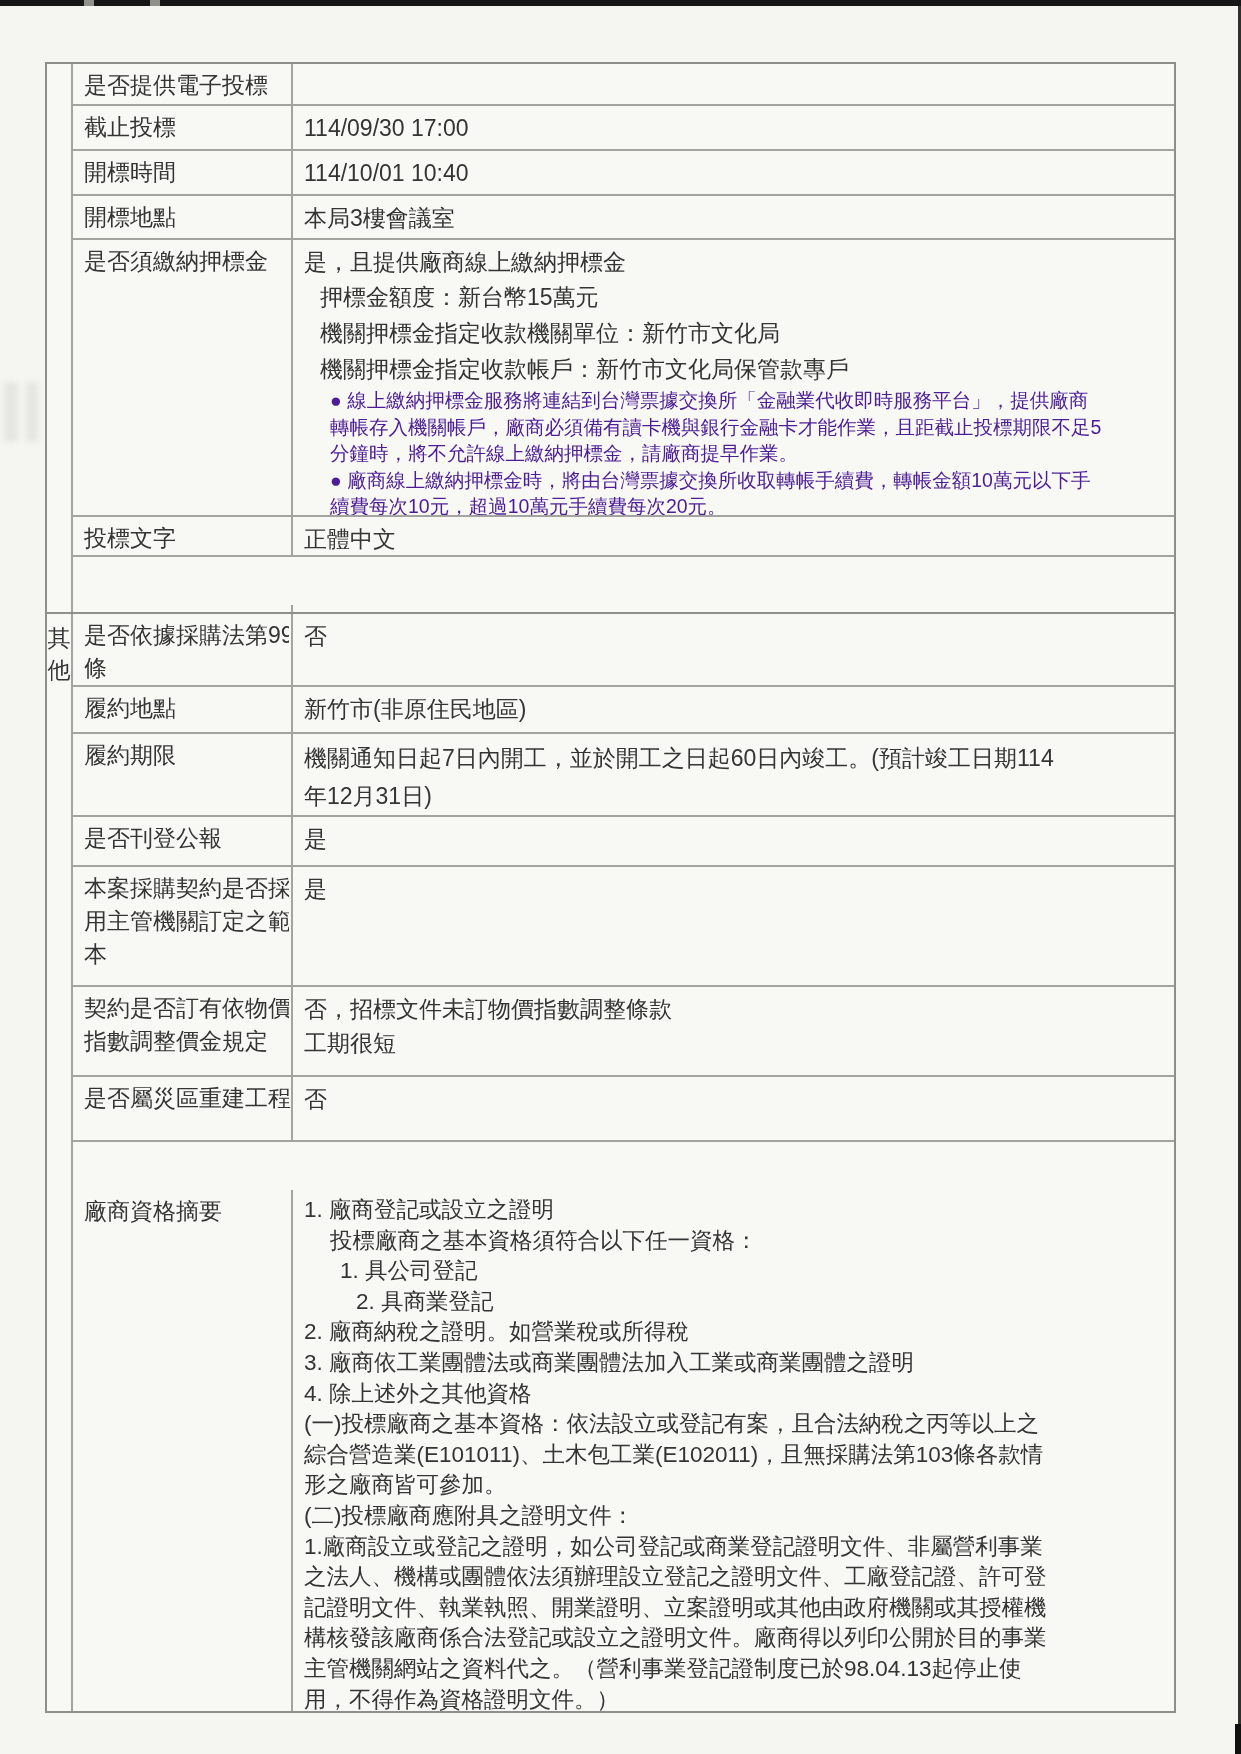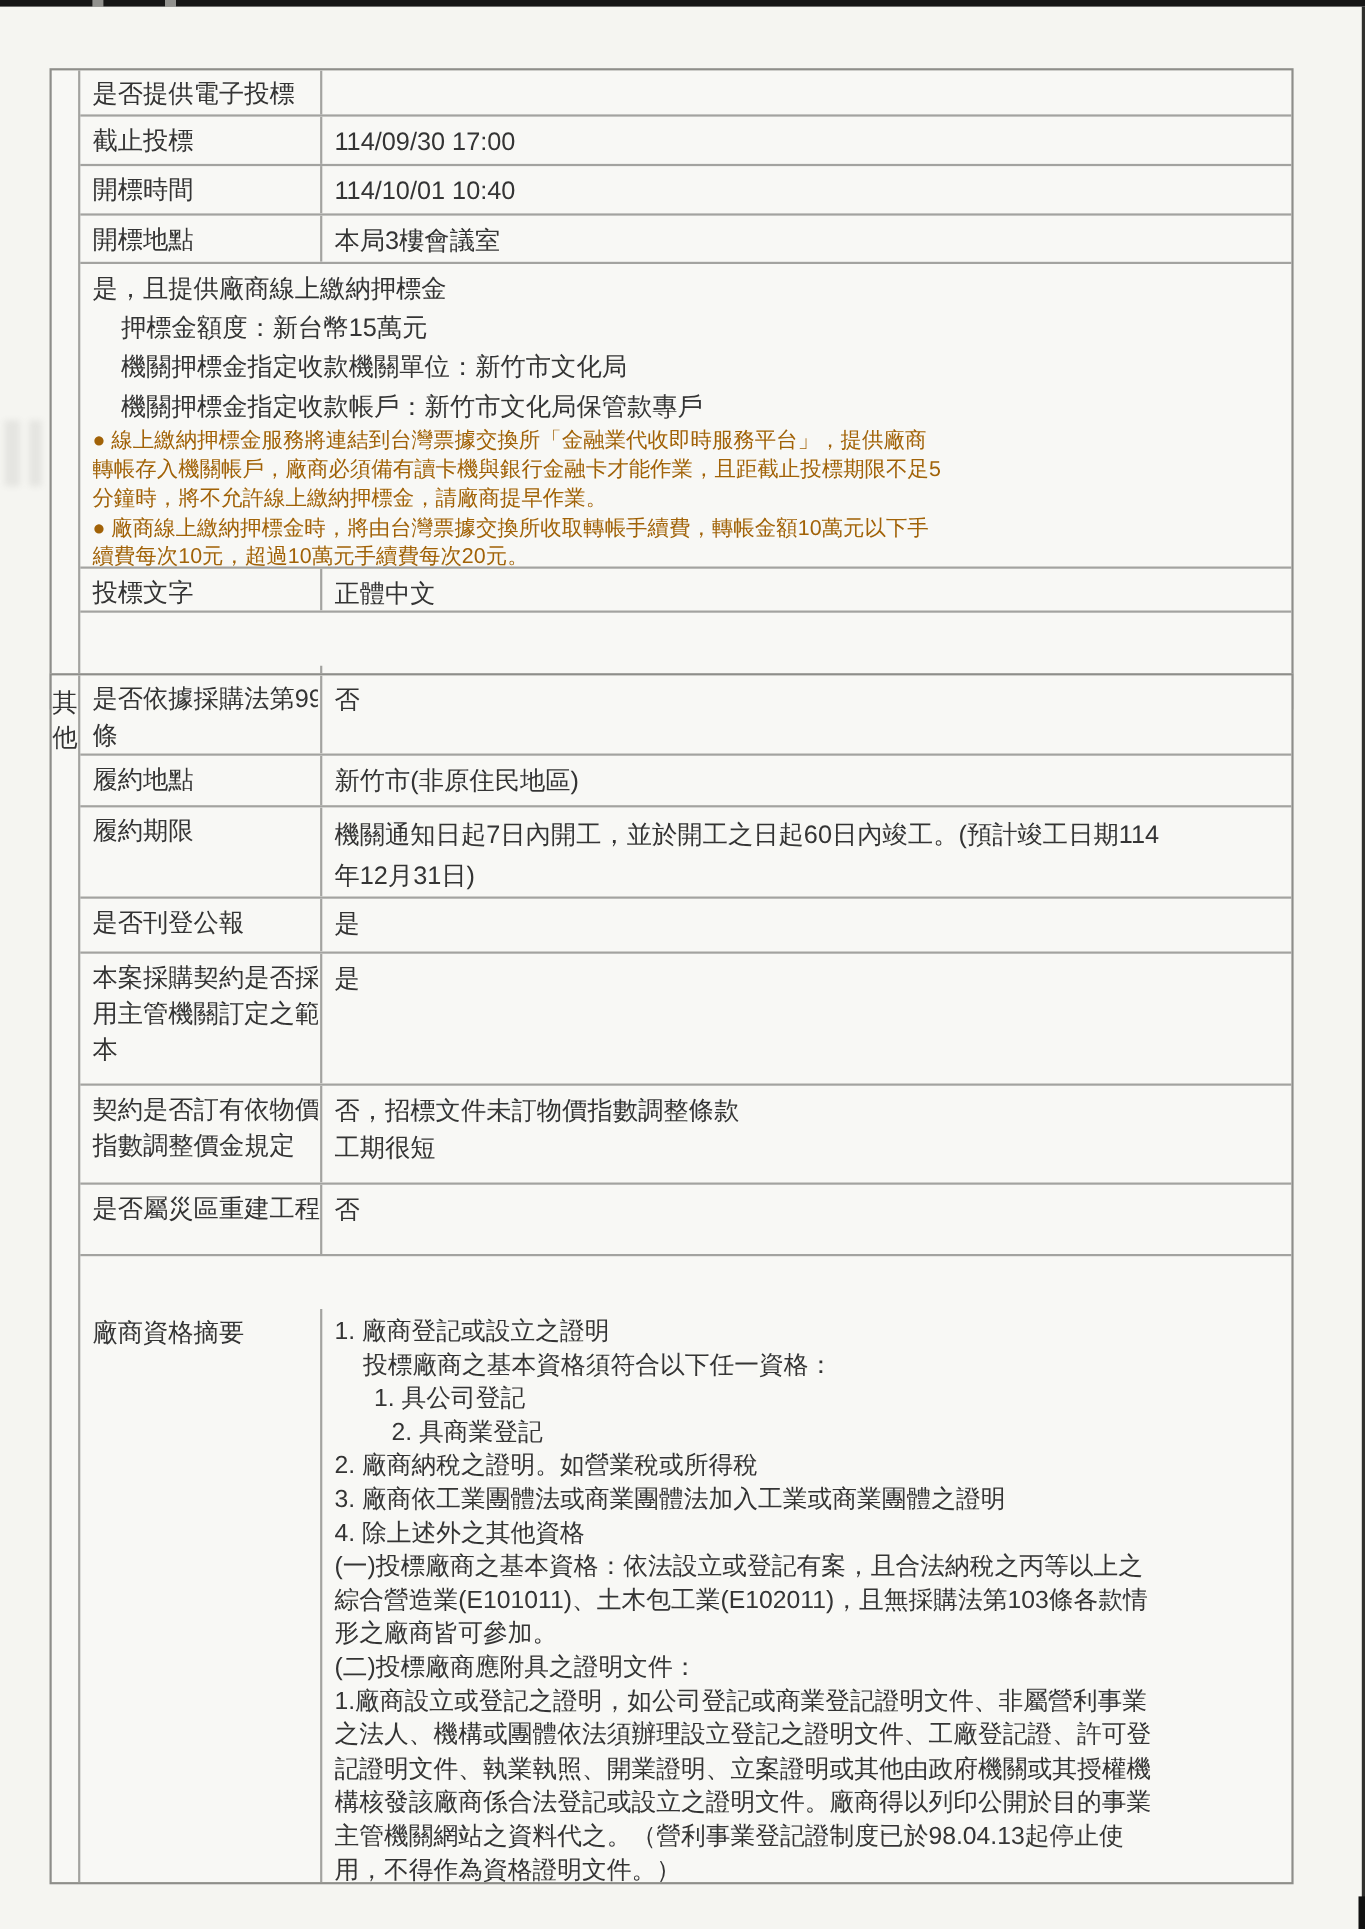--- a/index.html
+++ b/index.html
@@ -38,22 +38,22 @@
   }
   .val{
     flex:1;min-width:0;box-sizing:border-box;
     padding:5px 8px 0 11px;font-size:23px;line-height:34px;
     overflow:hidden;
   }
   .line{white-space:nowrap;overflow:hidden;}
   .indent-1{margin-left:26px;}
   .indent-2{margin-left:36px;}
   .indent-3{margin-left:52px;}
-  .detail{margin-left:26px;line-height:36px;}
-  .note{font-size:19.5px;line-height:26.5px;color:#a16207;}
+  .detail{margin-left:16px;line-height:36px;}
+  .note{margin-left:26px;font-size:19.5px;line-height:26.5px;color:#4c1d95;}
   .val-lh38 .line{line-height:38px;}
   .qual .line{line-height:30.6px;font-size:22.5px;}
 </style>
 </head>
 <body>
 
 <div class="scan-top-band">
   <span class="notch" style="left:84px"></span>
   <span class="notch" style="left:150px"></span>
 </div>
@@ -81,20 +81,21 @@
       <div class="lbl">開標時間</div>
       <div class="val">114/10/01 10:40</div>
     </div>
 
     <div class="row" style="height:44px;">
       <div class="lbl">開標地點</div>
       <div class="val">本局3樓會議室</div>
     </div>
 
     <div class="row" style="height:277px;">
+      <div class="lbl">是否須繳納押標金</div>
       <div class="val">
         <div class="line">是，且提供廠商線上繳納押標金</div>
         <div class="line detail">押標金額度：新台幣15萬元</div>
         <div class="line detail">機關押標金指定收款機關單位：新竹市文化局</div>
         <div class="line detail">機關押標金指定收款帳戶：新竹市文化局保管款專戶</div>
         <div class="line note">● 線上繳納押標金服務將連結到台灣票據交換所「金融業代收即時服務平台」，提供廠商</div>
         <div class="line note">轉帳存入機關帳戶，廠商必須備有讀卡機與銀行金融卡才能作業，且距截止投標期限不足5</div>
         <div class="line note">分鐘時，將不允許線上繳納押標金，請廠商提早作業。</div>
         <div class="line note">● 廠商線上繳納押標金時，將由台灣票據交換所收取轉帳手續費，轉帳金額10萬元以下手</div>
         <div class="line note">續費每次10元，超過10萬元手續費每次20元。</div>

